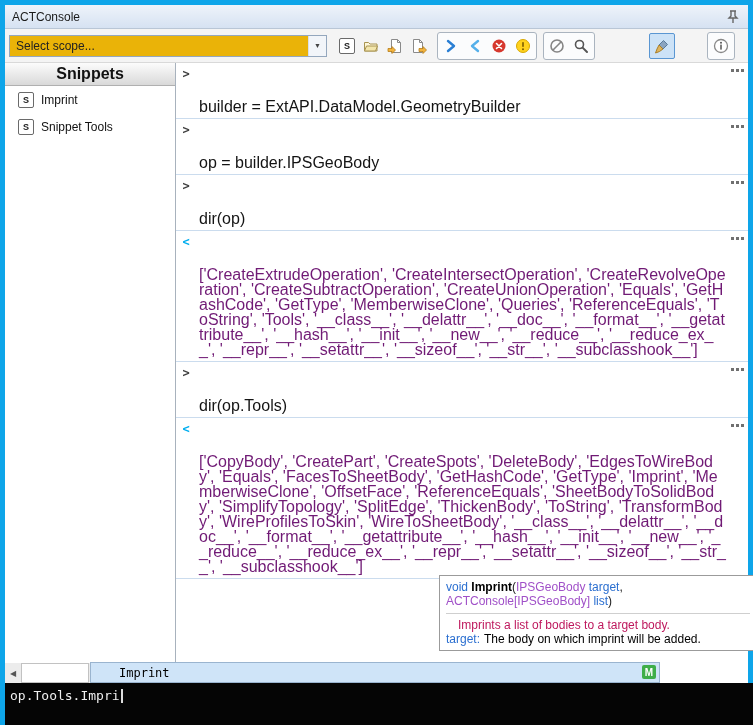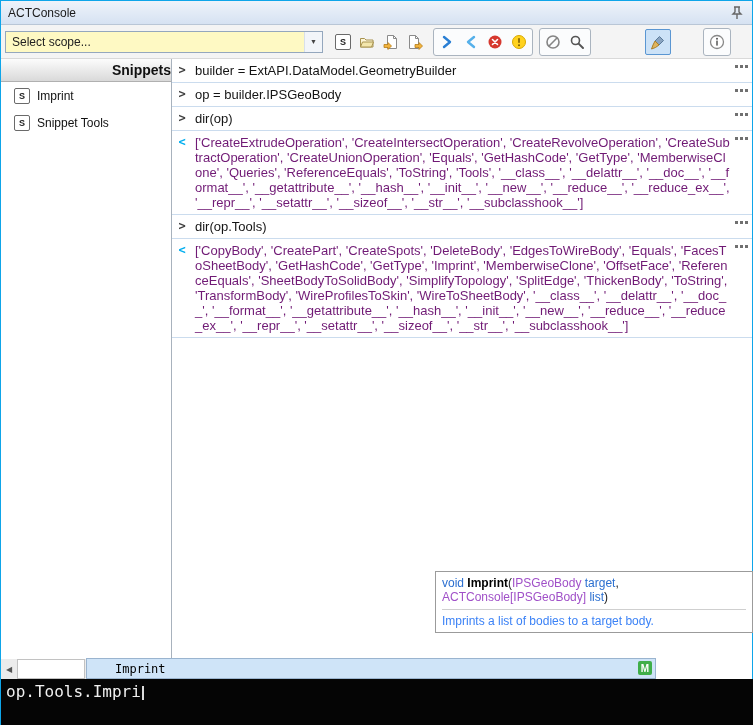--- a/index.html
+++ b/index.html
@@ -1,40 +1,40 @@
 <!DOCTYPE html>
 <html><head>
 <meta charset="utf-8">
 <style>
   html,body{margin:0;padding:0;}
   body{
     width:753px;height:725px;position:relative;overflow:hidden;
     font-family:"Liberation Sans","DejaVu Sans",sans-serif;
     background:#fff;
   }
-  .window{position:absolute;inset:0;border:1px solid #0ea5e9;box-sizing:border-box;}
+  .window{position:absolute;inset:0;border:5px solid #0ea5e9;box-sizing:border-box;}
 
   
   .titlebar{
     position:absolute;left:0;top:0;right:0;height:24px;box-sizing:border-box;
     background:linear-gradient(#eef3fa,#d6e2f2);
     border-bottom:1px solid #b9c6d6;
     display:flex;align-items:center;padding:0 7px;
   }
   .title{font-size:12px;color:#1a1a1a;flex:1;}
   .pin{width:16px;height:16px;display:flex;align-items:center;justify-content:center;}
 
   
   .toolbar{
     position:absolute;left:0;top:24px;right:0;height:34px;box-sizing:border-box;
     background:#f4f4f4;border-bottom:1px solid #d9d9d9;
     display:flex;align-items:center;padding:0 4px;
   }
   .scope-select{
-    width:318px;height:22px;background:#fef9c3;border:1px solid #94a7bd;
+    width:318px;height:22px;background:#eab308;border:1px solid #94a7bd;
     display:flex;align-items:center;box-sizing:border-box;flex:0 0 auto;
   }
   .scope-text{flex:1;font-size:12px;color:#222;padding-left:6px;}
   .scope-arrow{
     width:17px;height:100%;display:flex;align-items:center;justify-content:center;
     font-size:7px;color:#444;border-left:1px solid #d8e0ea;background:#f2f5f9;
   }
   .tbtn{
     width:24px;height:24px;border:none;background:transparent;padding:0;margin:0;
     display:flex;align-items:center;justify-content:center;cursor:default;
@@ -56,60 +56,60 @@
     font-size:9px;font-weight:bold;color:#222;
     display:flex;align-items:center;justify-content:center;
   }
 
   
   .sidebar{
     position:absolute;left:0;top:58px;width:171px;height:600px;box-sizing:border-box;
     background:#fff;border-right:1px solid #a8b2bd;
   }
   .sb-header{
-    height:22px;line-height:22px;text-align:right;
+    height:22px;line-height:22px;text-align:center;
     background:linear-gradient(#fcfcfc,#d9d9d9);border-bottom:1px solid #b0b0b0;
-    font-size:14px;font-weight:bold;color:#111;
+    font-size:16px;font-weight:bold;color:#111;
   }
   .sb-item{
     height:27px;display:flex;align-items:center;gap:7px;padding-left:13px;
     font-size:12px;color:#111;white-space:nowrap;overflow:hidden;
   }
 
   
   .console{position:absolute;left:171px;top:58px;right:0;height:600px;background:#fff;overflow:hidden;}
   .cblock{position:relative;display:flex;border-bottom:1px solid #cbdcee;}
   .gutter{
     flex:0 0 20px;width:20px;text-align:center;
     font-family:"DejaVu Sans Mono","Liberation Mono",monospace;
     font-weight:bold;font-size:12px;line-height:15px;padding-top:4px;
   }
   .in  .gutter{color:#3f3f3f;}
   .out .gutter{color:#00aeef;}
   .ctext{
-    flex:1;font-size:13px;line-height:15px;color:#141414;
-    padding:4px 22px 4px 3px;word-break:break-all;
+    flex:1;font-size:16px;line-height:15px;color:#141414;
+    padding:4px 22px 4px 3px;word-break:break-all;margin-top:32px;
   }
   .out .ctext{color:#701a75;}
   .dots{position:absolute;right:4px;top:6px;display:flex;gap:2px;}
   .dots i{width:3px;height:3px;background:#707070;display:block;}
 
   
   .tooltip{
     position:absolute;left:434px;top:570px;width:318px;box-sizing:border-box;
     background:#fff;border:1px solid #9b9b9b;padding:4px 6px;
     font-size:12px;line-height:14px;z-index:40;
   }
   .kw{color:#2b6fd0;}
   .mth{color:#000;font-weight:bold;}
   .pl{color:#222;}
   .tp{color:#a050c8;}
   .ar{color:#2b6fd0;}
   .tt-sep{border-top:1px solid #cfcfcf;margin:5px 0 4px;}
-  .tt-desc{color:#3b82f6;}
+  .tt-desc{color:#be185d;margin-left:12px;}
   .tt-param .ar{margin-right:4px;}
 
   
   .bottom-strip{position:absolute;left:0;top:658px;width:171px;height:20px;background:#ececec;}
   .scroll-left-btn{
     position:absolute;left:0;top:0;width:16px;height:20px;border:none;background:#ececec;
     font-size:8px;color:#555;display:flex;align-items:center;justify-content:center;padding:0;
   }
   .hthumb{position:absolute;left:16px;top:0;width:68px;height:20px;background:#fff;border:1px solid #c2c2c2;box-sizing:border-box;}
 
@@ -129,21 +129,21 @@
     display:flex;align-items:center;justify-content:center;
   }
 
   
   .cmdline{
     position:absolute;left:0;top:678px;width:753px;height:47px;box-sizing:border-box;
     background:#050505;padding:3px 5px;
   }
   .cmd-text{
     font-family:"DejaVu Sans Mono","Liberation Mono",monospace;
-    font-size:16px;color:#f0f0f0;
+    font-size:13px;color:#f0f0f0;
   }
   .caret{display:inline-block;width:2px;height:14px;background:#dcdcdc;vertical-align:text-bottom;margin-left:1px;}
 </style>
 </head>
 <body>
 
 <div class="window">
 
   <div class="titlebar">
     <span class="title">ACTConsole</span>
@@ -315,20 +315,23 @@
 
   <div class="tooltip">
     <div class="sig-line">
       <span class="kw">void </span><span class="mth">Imprint</span><span class="pl">(</span><span class="tp">IPSGeoBody </span><span class="ar">target</span><span class="pl">,</span>
     </div>
     <div class="sig-line">
       <span class="tp">ACTConsole[IPSGeoBody] </span><span class="ar">list</span><span class="pl">)</span>
     </div>
     <div class="tt-sep"></div>
     <div class="tt-desc">Imprints a list of bodies to a target body.</div>
+    <div class="tt-param">
+      <span class="ar">target:</span><span>The body on which imprint will be added.</span>
+    </div>
   </div>
 
   <div class="bottom-strip">
     <button class="scroll-left-btn">◀</button>
     <span class="hthumb"></span>
   </div>
 
   <div class="ac-popup">
     <div class="ac-item">
       <span class="ac-label">Imprint</span>

